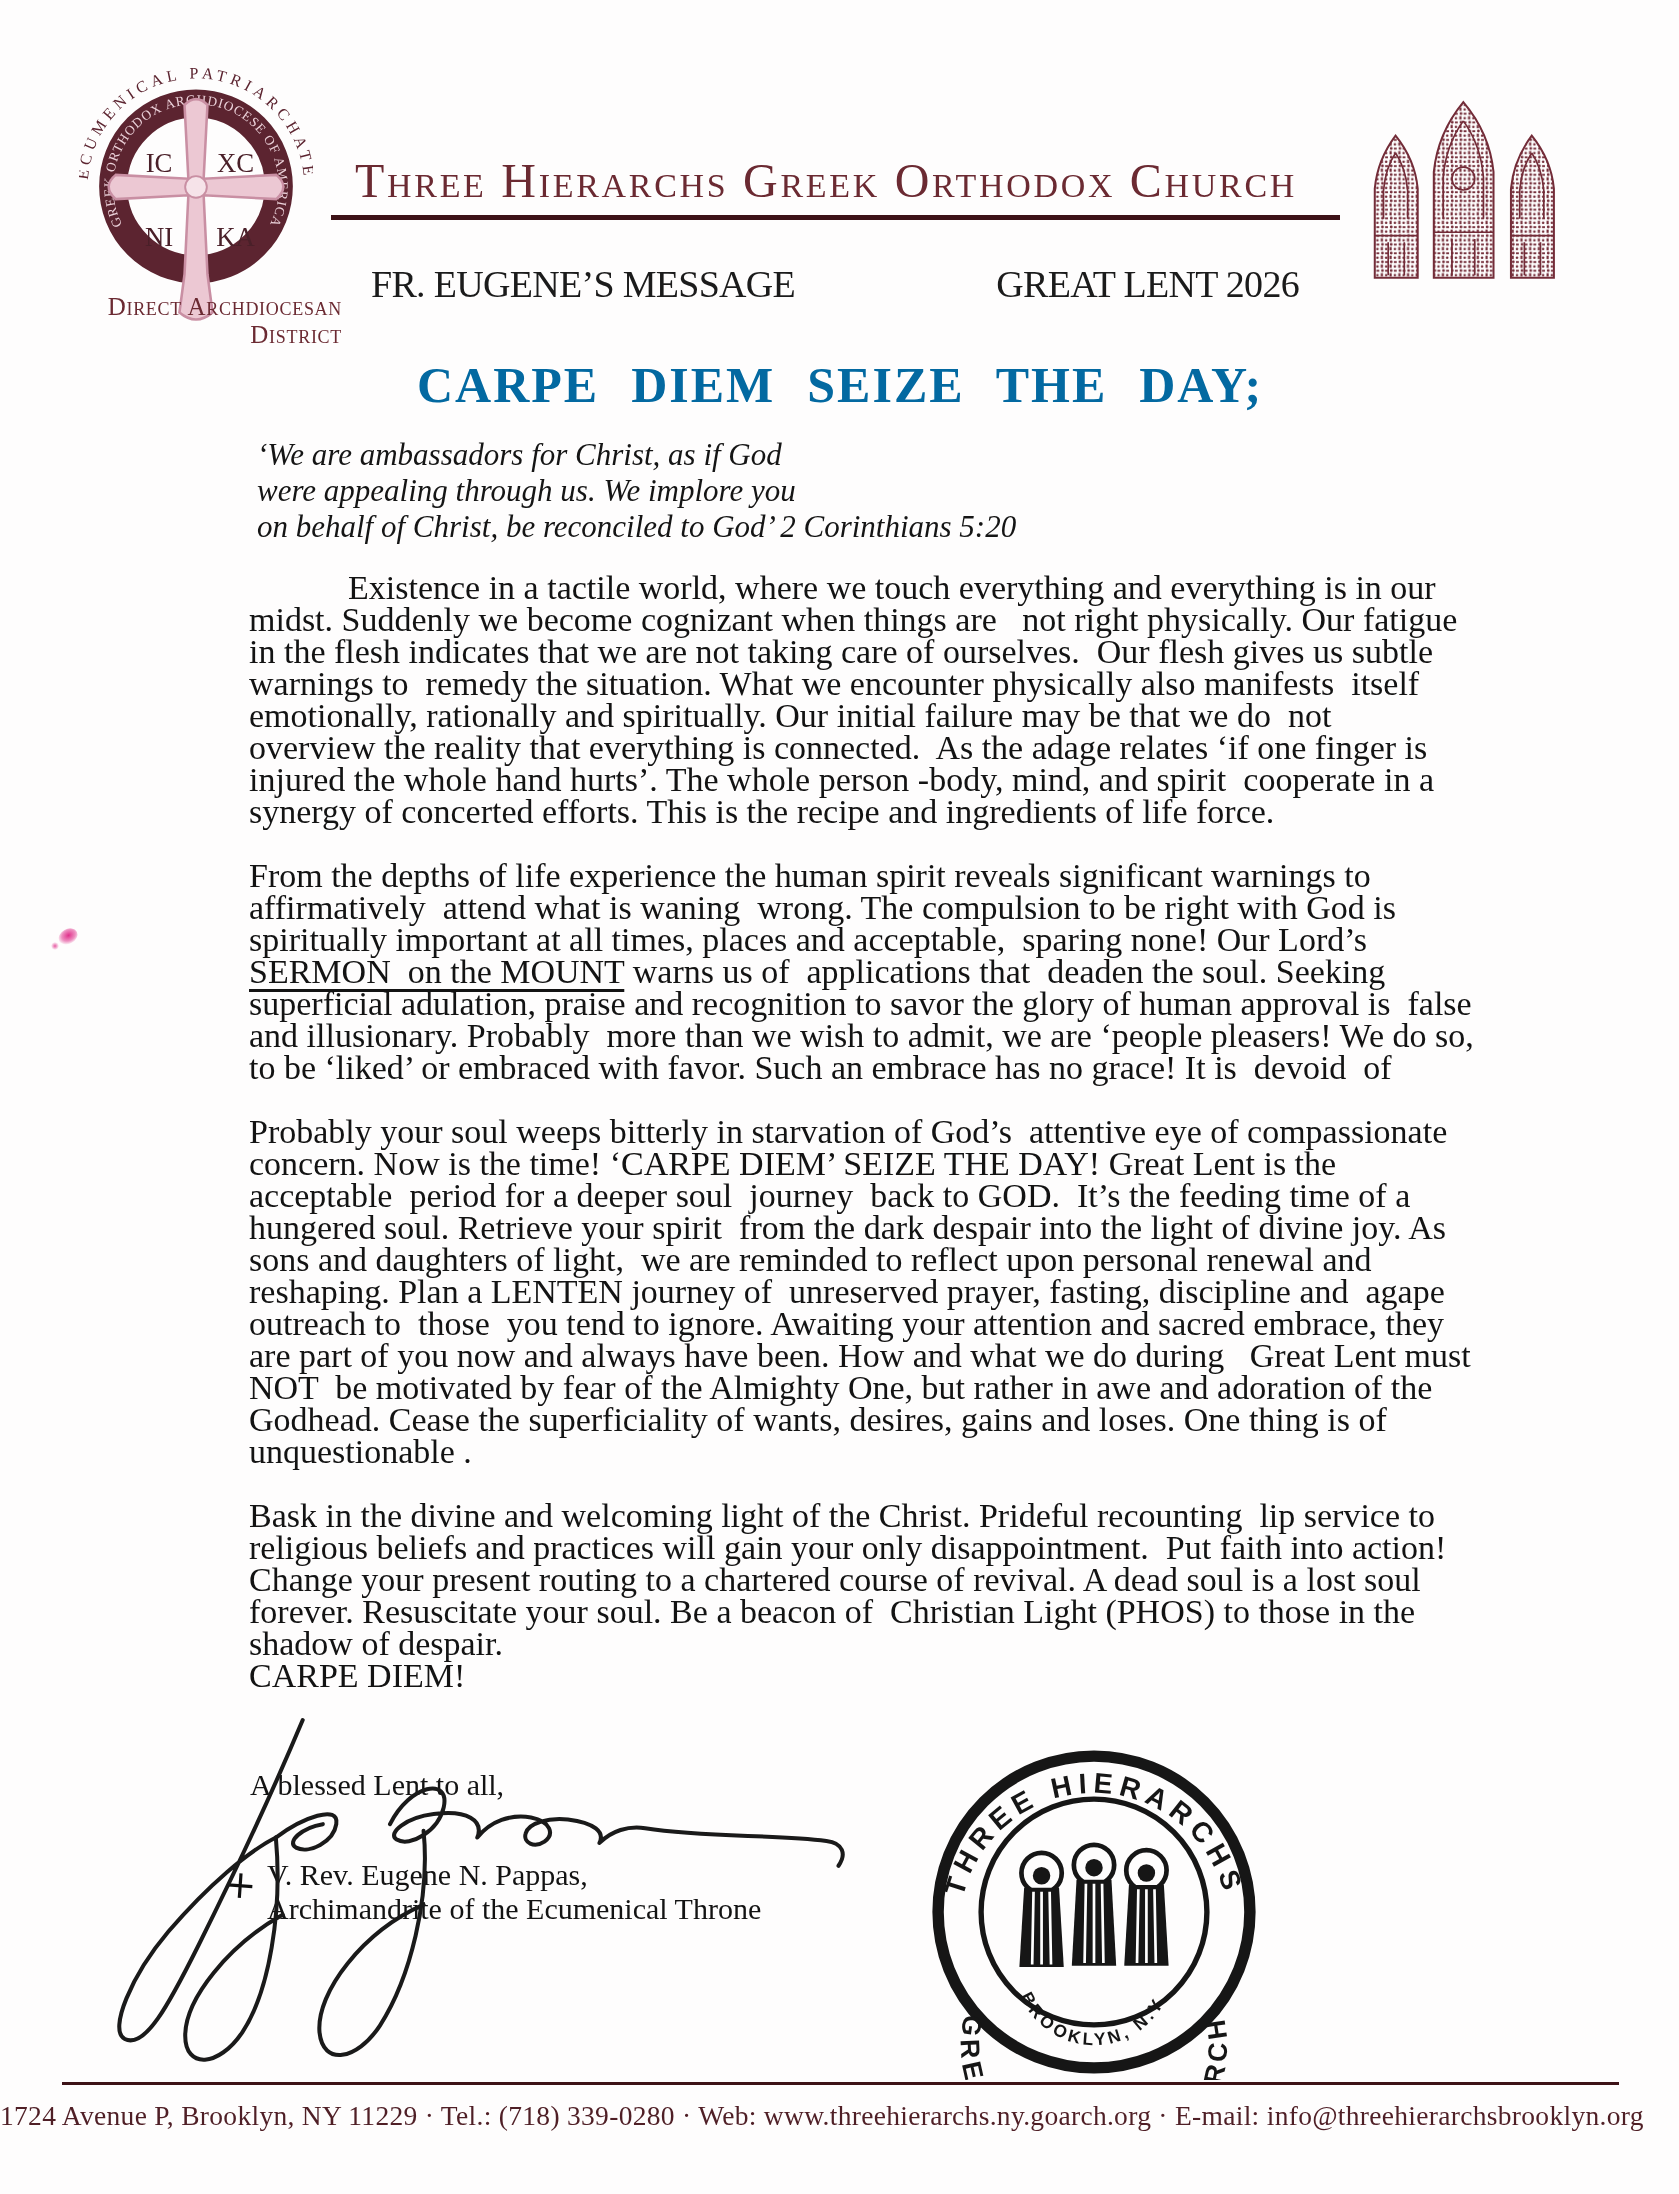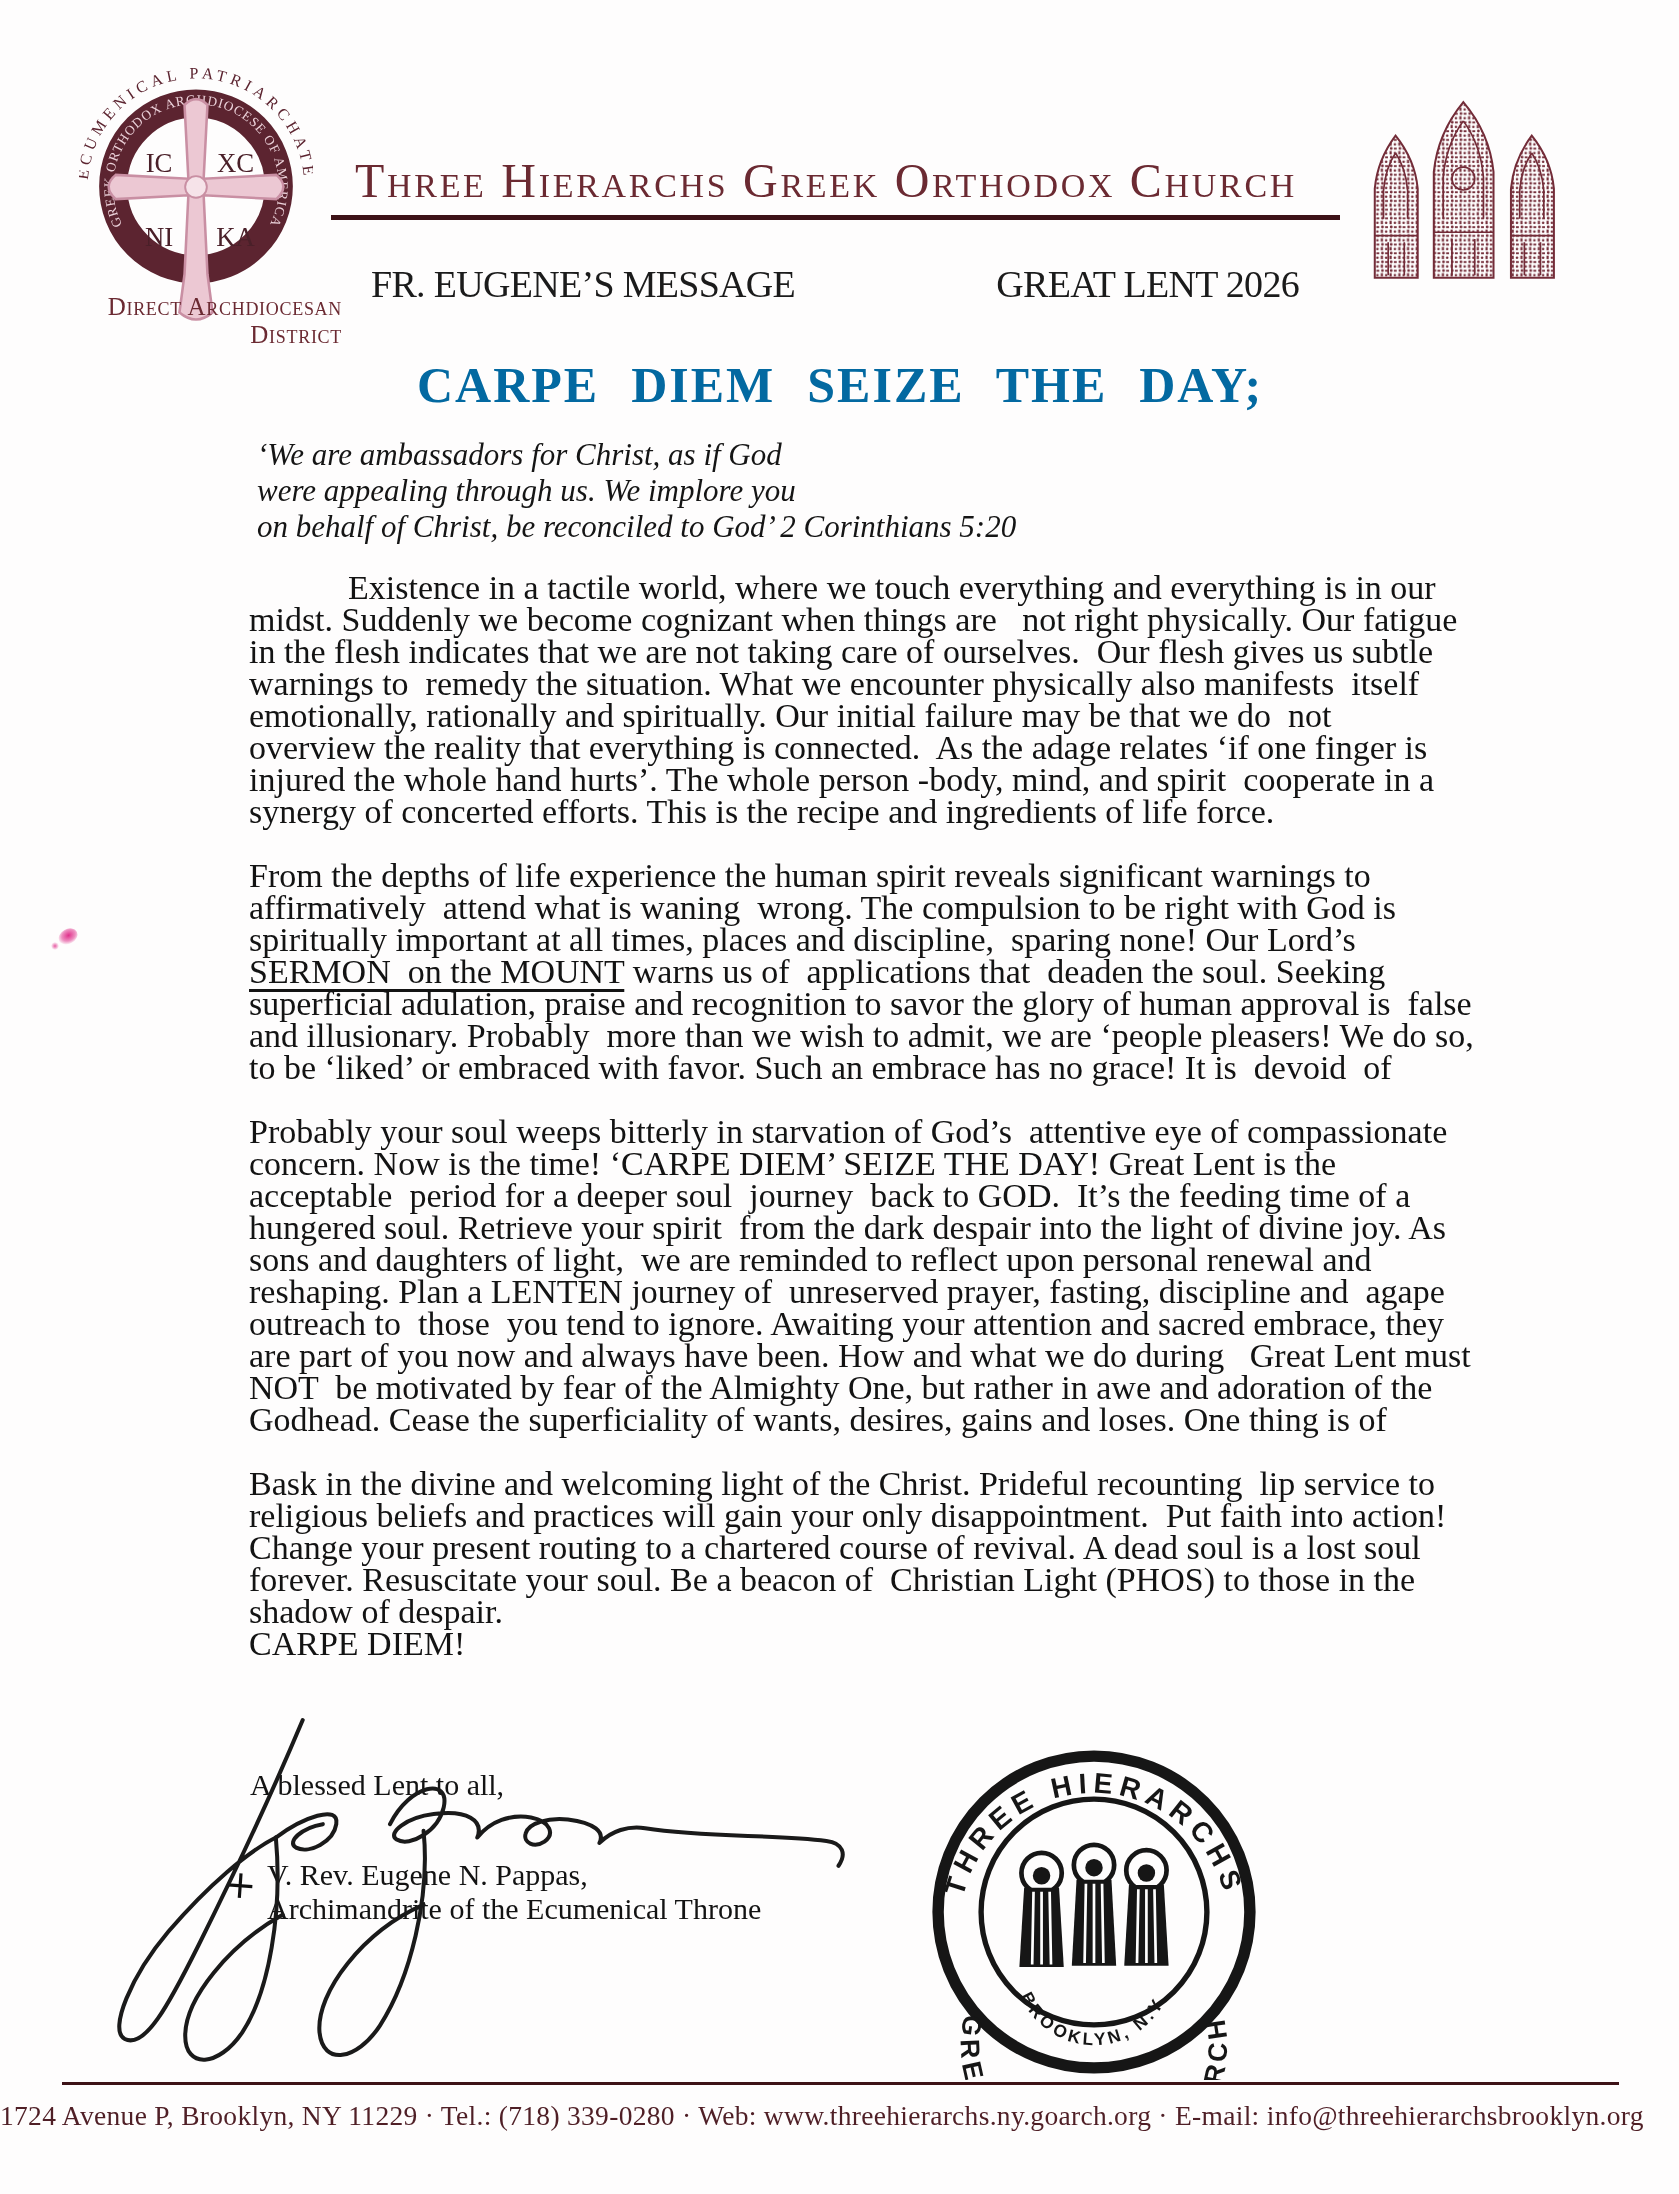--- a/index.html
+++ b/index.html
@@ -151,37 +151,38 @@
         <div class="line">in the flesh indicates that we are not taking care of ourselves.  Our flesh gives us subtle</div>
         <div class="line">warnings to  remedy the situation. What we encounter physically also manifests  itself</div>
         <div class="line">emotionally, rationally and spiritually. Our initial failure may be that we do  not</div>
         <div class="line">overview the reality that everything is connected.  As the adage relates ‘if one finger is</div>
         <div class="line">injured the whole hand hurts’. The whole person -body, mind, and spirit  cooperate in a</div>
         <div class="line">synergy of concerted efforts. This is the recipe and ingredients of life force.</div>
       </div>
       <div class="para">
         <div class="line">From the depths of life experience the human spirit reveals significant warnings to</div>
         <div class="line">affirmatively  attend what is waning  wrong. The compulsion to be right with God is</div>
-        <div class="line">spiritually important at all times, places and discipline,  sparing none! Our Lord’s</div>
+        <div class="line">spiritually important at all times, places and acceptable,  sparing none! Our Lord’s</div>
         <div class="line"><span class="uline">SERMON  on the MOUNT</span><span> warns us of  applications that  deaden the soul. Seeking</span></div>
         <div class="line">superficial adulation, praise and recognition to savor the glory of human approval is  false</div>
         <div class="line">and illusionary. Probably  more than we wish to admit, we are ‘people pleasers! We do so,</div>
         <div class="line">to be ‘liked’ or embraced with favor. Such an embrace has no grace! It is  devoid  of</div>
       </div>
       <div class="para">
         <div class="line">Probably your soul weeps bitterly in starvation of God’s  attentive eye of compassionate</div>
         <div class="line">concern. Now is the time! ‘CARPE DIEM’ SEIZE THE DAY! Great Lent is the</div>
         <div class="line">acceptable  period for a deeper soul  journey  back to GOD.  It’s the feeding time of a</div>
         <div class="line">hungered soul. Retrieve your spirit  from the dark despair into the light of divine joy. As</div>
         <div class="line">sons and daughters of light,  we are reminded to reflect upon personal renewal and</div>
         <div class="line">reshaping. Plan a LENTEN journey of  unreserved prayer, fasting, discipline and  agape</div>
         <div class="line">outreach to  those  you tend to ignore. Awaiting your attention and sacred embrace, they</div>
         <div class="line">are part of you now and always have been. How and what we do during   Great Lent must</div>
         <div class="line">NOT  be motivated by fear of the Almighty One, but rather in awe and adoration of the</div>
         <div class="line">Godhead. Cease the superficiality of wants, desires, gains and loses. One thing is of</div>
+        <div class="line">unquestionable .</div>
       </div>
       <div class="para">
         <div class="line">Bask in the divine and welcoming light of the Christ. Prideful recounting  lip service to</div>
         <div class="line">religious beliefs and practices will gain your only disappointment.  Put faith into action!</div>
         <div class="line">Change your present routing to a chartered course of revival. A dead soul is a lost soul</div>
         <div class="line">forever. Resuscitate your soul. Be a beacon of  Christian Light (PHOS) to those in the</div>
         <div class="line">shadow of despair.</div>
         <div class="line">CARPE DIEM!</div>
       </div>
     </main>

